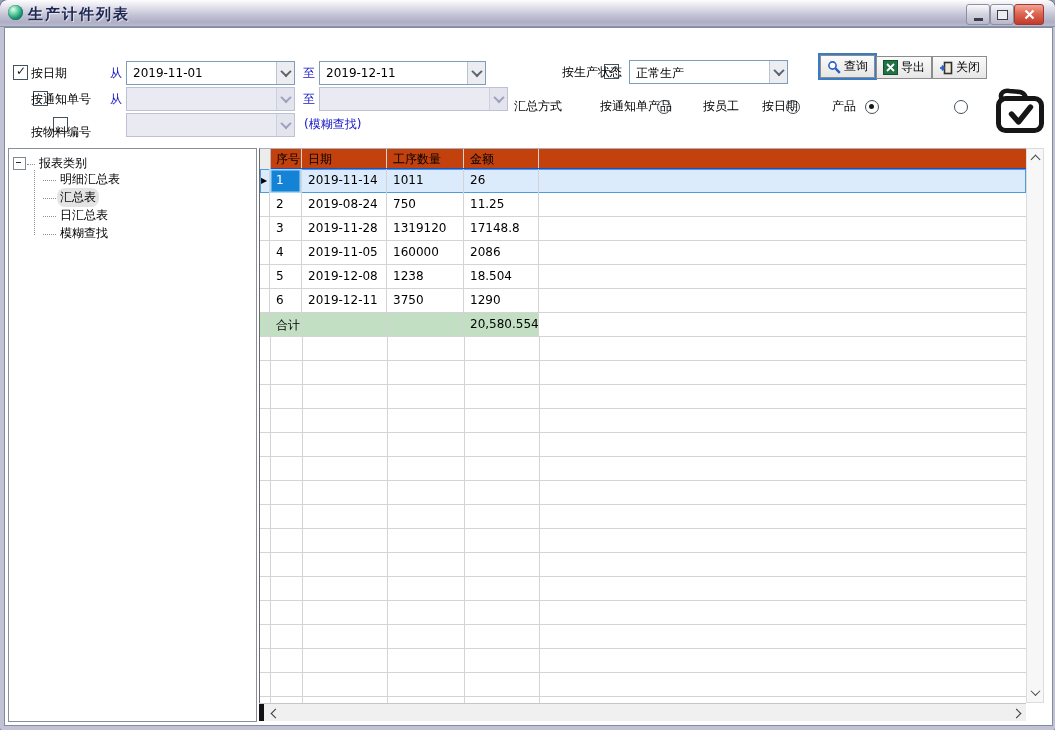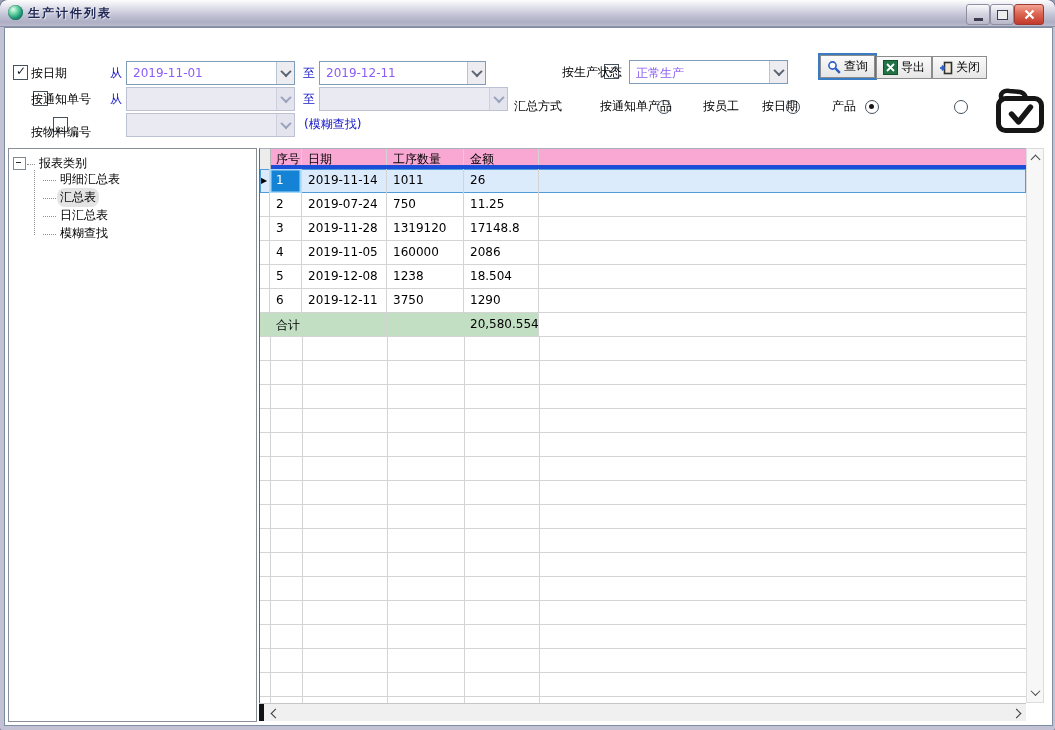--- a/index.html
+++ b/index.html
@@ -5,21 +5,21 @@
   html,body{margin:0;padding:0;background:#9aa0b4;font-family:"DejaVu Sans","Liberation Sans",sans-serif;}
   .win{position:relative;width:1055px;height:730px;background:#c2c2d4;border-radius:8px 8px 2px 2px;
        box-shadow:0 0 0 1px #70708c;overflow:hidden;}
   
   .titlebar{position:absolute;left:0;top:0;width:1055px;height:26px;
     background:linear-gradient(to bottom,#fdfdfe 0%,#e9e9f1 20%,#c6c6d8 55%,#aeaec4 85%,#bcbcd0 100%);
     border-radius:7px 7px 0 0;border-bottom:1px solid #8f8fa8;}
   .title-icon{position:absolute;left:8px;top:5px;width:15px;height:15px;border-radius:50%;
     background:radial-gradient(circle at 35% 30%,#e6fcf0 0%,#6fd6a8 30%,#1f9a78 60%,#0a5a48 95%);
     box-shadow:inset 0 0 1px #064034;}
-  .title-text{position:absolute;left:28px;top:5px;font-size:12px;font-weight:bold;color:#1d2752;
+  .title-text{position:absolute;left:28px;top:5px;font-size:15px;font-weight:bold;color:#1d2752;
     text-shadow:1px 1px 0 rgba(255,255,255,.55);letter-spacing:2px;}
   .winbtn{position:absolute;top:4px;height:19px;border-radius:3px;border:1px solid #8f8fa4;
     background:linear-gradient(to bottom,#fbfbfd,#d6d6e2 45%,#b8b8ca);display:flex;align-items:center;justify-content:center;}
   .winbtn.min{left:966px;width:22px}
   .winbtn.max{left:990px;width:22px}
   .winbtn.close{left:1014px;width:28px;border-color:#9c3a30;
     background:linear-gradient(to bottom,#f4a496,#dd6753 45%,#c23a2c);}
   .glyph-min{width:9px;height:3px;background:#3c3c50;margin-top:9px;}
   .glyph-max{width:9px;height:8px;border:1.5px solid #3c3c50;background:#eee;}
   
@@ -29,21 +29,21 @@
   .abs{position:absolute;}
   .lbl{font-size:12px;color:#000;}
   .bluelbl{font-size:12px;color:#1414c8;}
   
   .cb{width:13px;height:13px;background:#fff;border:1px solid #44505c;display:inline-block;position:relative;}
   .cb .tick{position:absolute;left:2px;top:-1px;font-size:12px;color:#101820;line-height:13px;}
   .radio{width:12px;height:12px;border:1px solid #44505c;border-radius:50%;background:#fff;display:inline-block;position:relative;}
   .radio.sel::after{content:"";position:absolute;left:3px;top:3px;width:5px;height:5px;border-radius:50%;background:#181818;}
   
   .combo{position:absolute;height:24px;background:#fff;border:1px solid #7f9db9;box-sizing:border-box;}
-  .combo .val{position:absolute;left:6px;top:4px;font-size:12px;color:#8b5cf6;white-space:nowrap;}
+  .combo .val{position:absolute;left:6px;top:4px;font-size:12px;color:#000000;white-space:nowrap;}
   .combo .arr{position:absolute;right:0;top:0;bottom:0;width:17px;background:#ededf1;border-left:1px solid #b8c4d0;
     display:flex;align-items:center;justify-content:center;}
   .combo.disabled{background:#eaeaf3;border-color:#bcc2d4;}
   .combo.disabled .arr{background:#e4e4ee;border-left-color:#ccd0de;}
   .chv{display:inline-block;width:6px;height:6px;border-left:2px solid #5a6472;border-bottom:2px solid #5a6472;}
   .chv.down{transform:rotate(-45deg) translate(1px,-1px);}
   .chv.up{transform:rotate(135deg);}
   .chv.left{transform:rotate(45deg);}
   .chv.right{transform:rotate(-135deg);}
   .combo.disabled .chv{border-color:#9aa2bc;}
@@ -59,21 +59,21 @@
   .expbox::after{content:"";position:absolute;left:2px;top:4px;width:5px;height:1px;background:#303030;}
   .stub{display:inline-block;width:8px;border-bottom:1px dotted #909090;height:1px;margin:0 1px;}
   .tree-item{position:absolute;left:33px;display:flex;align-items:center;height:17px;}
   .tree-item .stub{width:13px;}
   .tlabel{font-size:12px;color:#000;padding:1px 3px;white-space:nowrap;}
   .tlabel.sel{background:#e4e4e4;border-radius:8px;}
   .vdots{position:absolute;left:25px;top:21px;width:1px;height:65px;border-left:1px dotted #909090;}
   
   .grid{position:absolute;left:259px;top:148px;width:767px;height:555px;background:#fff;
     border-left:1px solid #6a6a6a;border-top:1px solid #aab0b8;box-sizing:border-box;overflow:hidden;}
-  .ghead{position:absolute;left:0;top:0;width:100%;height:20px;background:#f9a8d4;border-bottom:4px solid #1d4ed8;box-sizing:border-box;}
+  .ghead{position:absolute;left:0;top:0;width:100%;height:20px;background:#c2410c;border-bottom:1px solid #1d4ed8;box-sizing:border-box;}
   .grow{position:absolute;left:0;width:100%;height:24px;box-sizing:border-box;}
   .c{position:absolute;top:0;bottom:0;border-right:1px solid #d4d4d4;border-bottom:1px solid #d4d4d4;
      font-size:12px;color:#000;padding:4px 0 0 6px;box-sizing:border-box;white-space:nowrap;overflow:hidden;}
   .ghead .c{border-bottom:none;padding-top:2px;}
   .c.ind{left:0;width:10px;padding:0;}
   .c.c1{left:10px;width:32px;}
   .c.c2{left:42px;width:85px;}
   .c.c3{left:127px;width:77px;}
   .c.c4{left:204px;width:75px;}
   .c.fill{left:279px;right:0;border-right:none;}
@@ -262,21 +262,21 @@
       <span class="c c1 cell-sel">1</span>
       <span class="c c2">2019-11-14</span>
       <span class="c c3">1011</span>
       <span class="c c4">26</span>
       <span class="c fill"></span>
     </div>
 
     <div class="grow" style="top:44px">
       <span class="c ind"></span>
       <span class="c c1">2</span>
-      <span class="c c2">2019-07-24</span>
+      <span class="c c2">2019-08-24</span>
       <span class="c c3">750</span>
       <span class="c c4">11.25</span>
       <span class="c fill"></span>
     </div>
 
     <div class="grow" style="top:68px">
       <span class="c ind"></span>
       <span class="c c1">3</span>
       <span class="c c2">2019-11-28</span>
       <span class="c c3">1319120</span>

